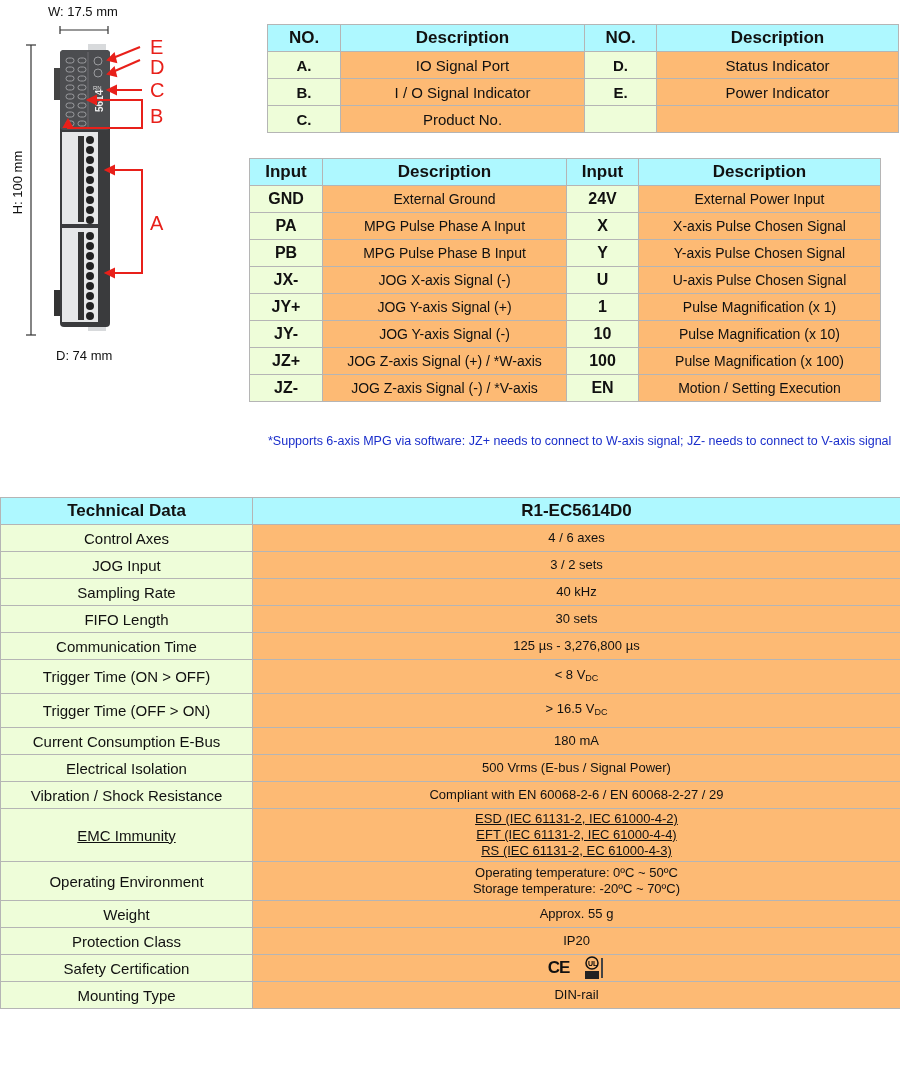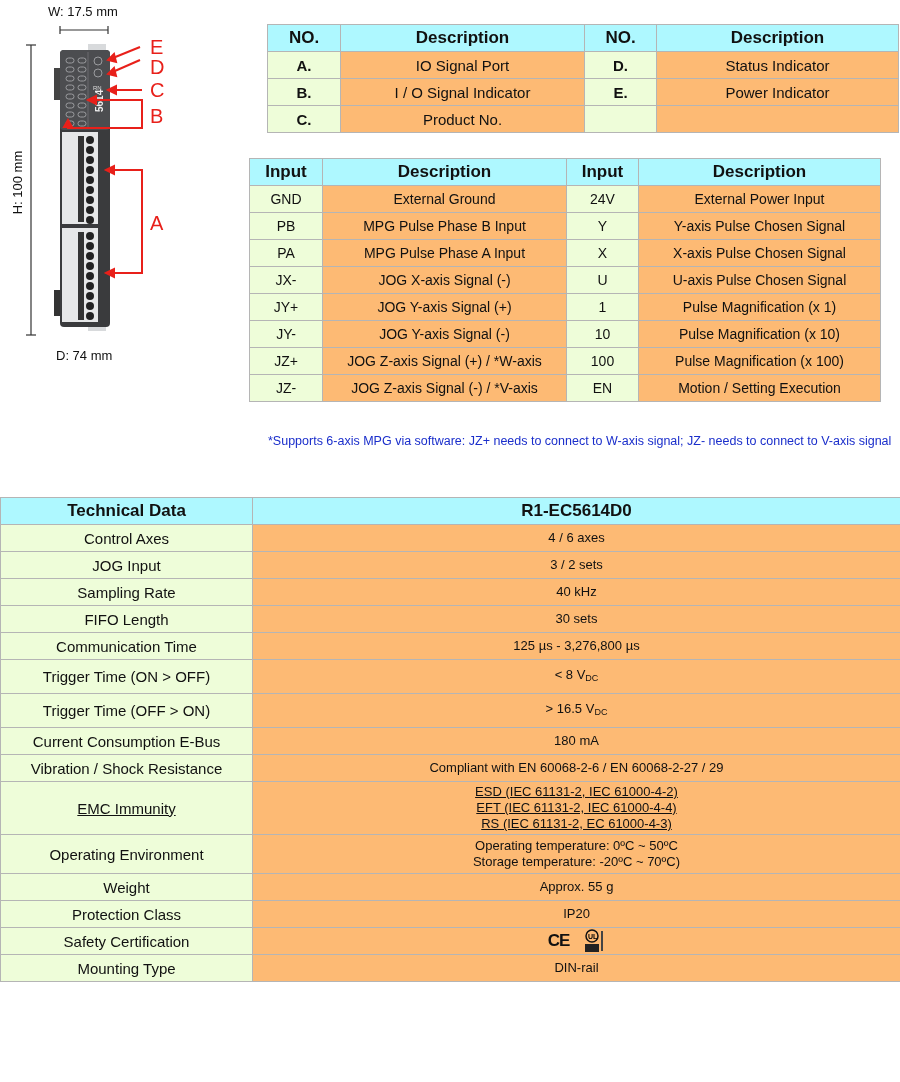--- a/index.html
+++ b/index.html
@@ -27,21 +27,21 @@
   .val { background: #fdba74; }
 
   .t-parts { left: 267px; top: 24px; width: 631px; }
   .t-parts th { height: 26px; font-size: 17px; }
   .t-parts td { height: 26px; font-size: 15px; }
   .t-parts td.lbl { font-weight: bold; font-size: 15px; }
 
   .t-io { left: 249px; top: 158px; width: 631px; }
   .t-io th { height: 26px; font-size: 17px; }
   .t-io td { height: 26px; font-size: 14px; }
-  .t-io td.lbl { font-weight: normal; font-size: 14px; margin-left: 44px; }
+  .t-io td.lbl { font-weight: bold; font-size: 16px; margin-left: 44px; }
 
   .footnote { position: absolute; left: 268px; top: 434px; font-size: 12.5px; color: #1a2ecb; white-space: nowrap; }
 
   .t-tech { left: 0; top: 497px; width: 900px; border-radius: 31px; }
   .t-tech th { height: 26px; font-size: 17px; }
   .t-tech td { font-size: 15px; height: 26px; }
   .t-tech td.val { font-size: 13px; line-height: 16px; }
   .t-tech tr.tall td { height: 33px; }
   .t-tech tr.x3 td { height: 52px; text-decoration: underline; }
   .t-tech tr.x2 td { height: 38px; }
@@ -203,30 +203,30 @@
     </tr>
   </thead>
   <tbody id="io-body">
       <tr>
         <td class="lbl">GND</td>
         <td class="val">External Ground</td>
         <td class="lbl">24V</td>
         <td class="val">External Power Input</td>
       </tr>
       <tr>
+        <td class="lbl">PA</td>
+        <td class="val">MPG Pulse Phase A Input</td>
+        <td class="lbl">X</td>
+        <td class="val">X-axis Pulse Chosen Signal</td>
+      </tr>
+      <tr>
         <td class="lbl">PB</td>
         <td class="val">MPG Pulse Phase B Input</td>
         <td class="lbl">Y</td>
         <td class="val">Y-axis Pulse Chosen Signal</td>
-      </tr>
-      <tr>
-        <td class="lbl">PA</td>
-        <td class="val">MPG Pulse Phase A Input</td>
-        <td class="lbl">X</td>
-        <td class="val">X-axis Pulse Chosen Signal</td>
       </tr>
       <tr>
         <td class="lbl">JX-</td>
         <td class="val">JOG X-axis Signal (-)</td>
         <td class="lbl">U</td>
         <td class="val">U-axis Pulse Chosen Signal</td>
       </tr>
       <tr>
         <td class="lbl">JY+</td>
         <td class="val">JOG Y-axis Signal (+)</td>
@@ -291,20 +291,24 @@
         <td class="lbl">Trigger Time (ON &gt; OFF)</td>
         <td class="val"><span>&lt; 8 V</span><span class="sub">DC</span></td>
       </tr>
       <tr class="tall">
         <td class="lbl">Trigger Time (OFF &gt; ON)</td>
         <td class="val"><span>&gt; 16.5 V</span><span class="sub">DC</span></td>
       </tr>
       <tr>
         <td class="lbl">Current Consumption E-Bus</td>
         <td class="val"><span>180 mA</span></td>
+      </tr>
+      <tr>
+        <td class="lbl">Electrical Isolation</td>
+        <td class="val"><span>500 Vrms (E-bus / Signal Power)</span></td>
       </tr>
       <tr>
         <td class="lbl">Vibration / Shock Resistance</td>
         <td class="val"><span>Compliant with EN 60068-2-6 / EN 60068-2-27 / 29</span></td>
       </tr>
       <tr class="x3">
         <td class="lbl">EMC Immunity</td>
         <td class="val">
           <div>ESD (IEC 61131-2, IEC 61000-4-2)</div>
           <div>EFT (IEC 61131-2, IEC 61000-4-4)</div>

